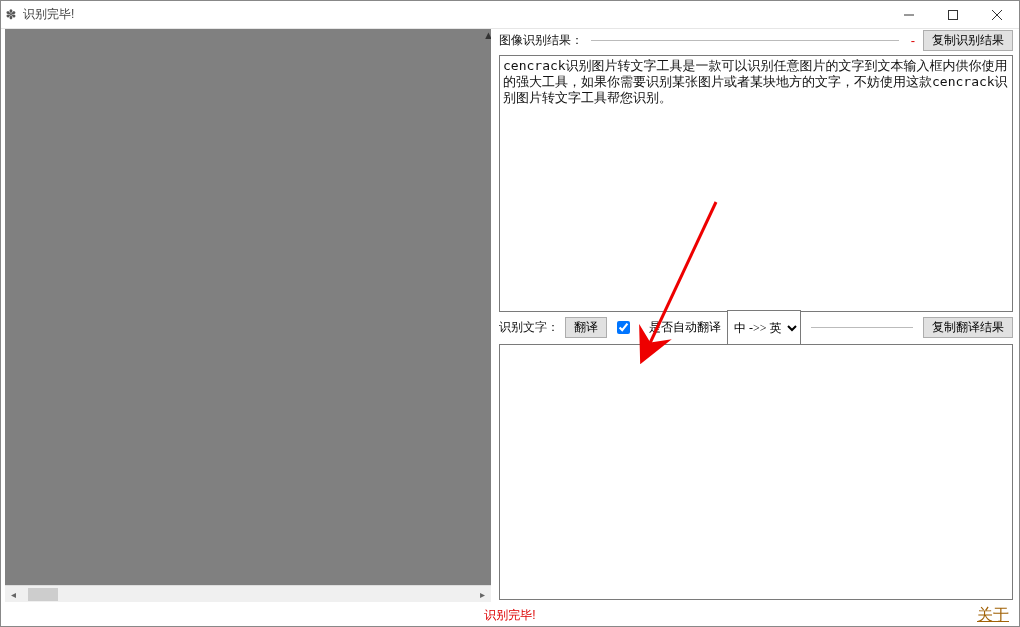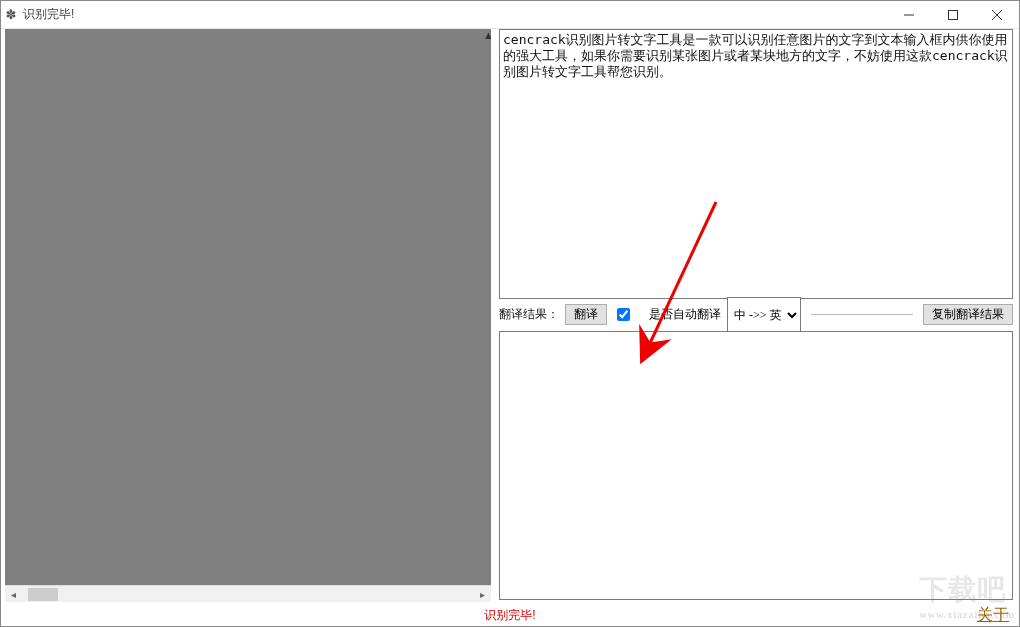--- a/index.html
+++ b/index.html
@@ -91,24 +91,30 @@
       <div class="hscroll">
         <div class="arrow">◂</div>
         <div class="track">
             <div class="thumb"></div>
           </div>
         <div class="arrow">▸</div>
       </div>
     </div>
 
     <div class="right-pane">
+      <div class="section-head">
+        <span class="lbl">图像识别结果：</span>
+        <span class="spacer"></span>
+        <span class="dash">-</span>
+        <button class="btn small">复制识别结果</button>
+      </div>
       <textarea class="ta upper" style="">cencrack识别图片转文字工具是一款可以识别任意图片的文字到文本输入框内供你使用的强大工具，如果你需要识别某张图片或者某块地方的文字，不妨使用这款cencrack识别图片转文字工具帮您识别。</textarea>
 
       <div class="mid-row section-head" style="border:0">
-        <span class="lbl">翻译结果：</span>
+        <span class="lbl">识别文字：</span>
         <button class="btn small">翻译</button>
         <label class="chk">
           <input type="checkbox" checked="" style="">
           <span>是否自动翻译</span>
         </label>
         <select class="dir-select">
           <option>中 -&gt;&gt; 英</option>
         </select>
         <span class="spacer"></span>
         <button class="btn small">复制翻译结果</button>
@@ -124,17 +130,13 @@
 
   <svg class="arrow-annot" style="left:595px; top:195px;" width="130" height="180">
     <defs>
       <marker id="ah" markerWidth="12" markerHeight="12" refX="9" refY="6" orient="auto">
         <path d="M0,0 L12,6 L0,12 L4,6 Z" fill="#e00"></path>
       </marker>
     </defs>
     <line x1="120" y1="6" x2="48" y2="160" stroke="#e00" stroke-width="3" marker-end="url(#ah)"></line>
   </svg>
 
-  <div class="watermark">
-    <span>下载吧</span>
-    <small>www.xiazaiba.com</small>
-  </div>
 </div>
 
 </body></html>

